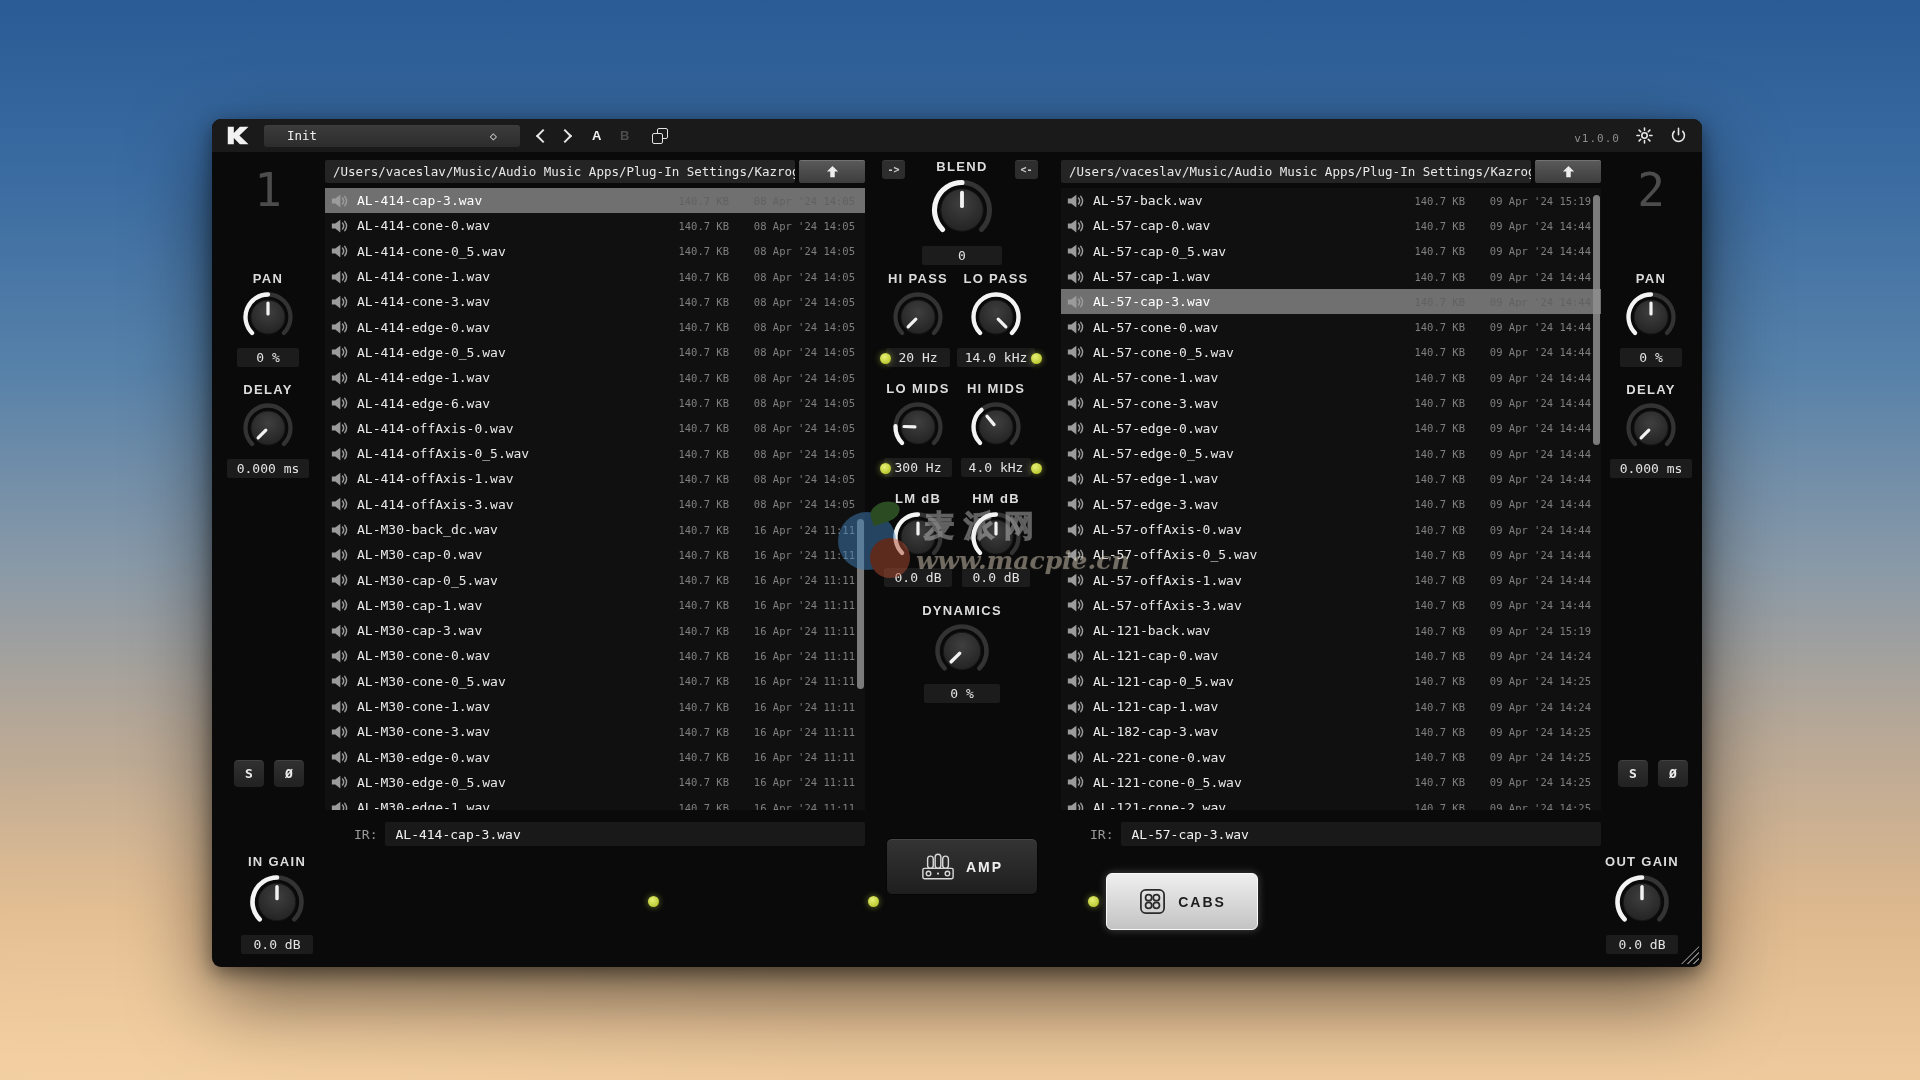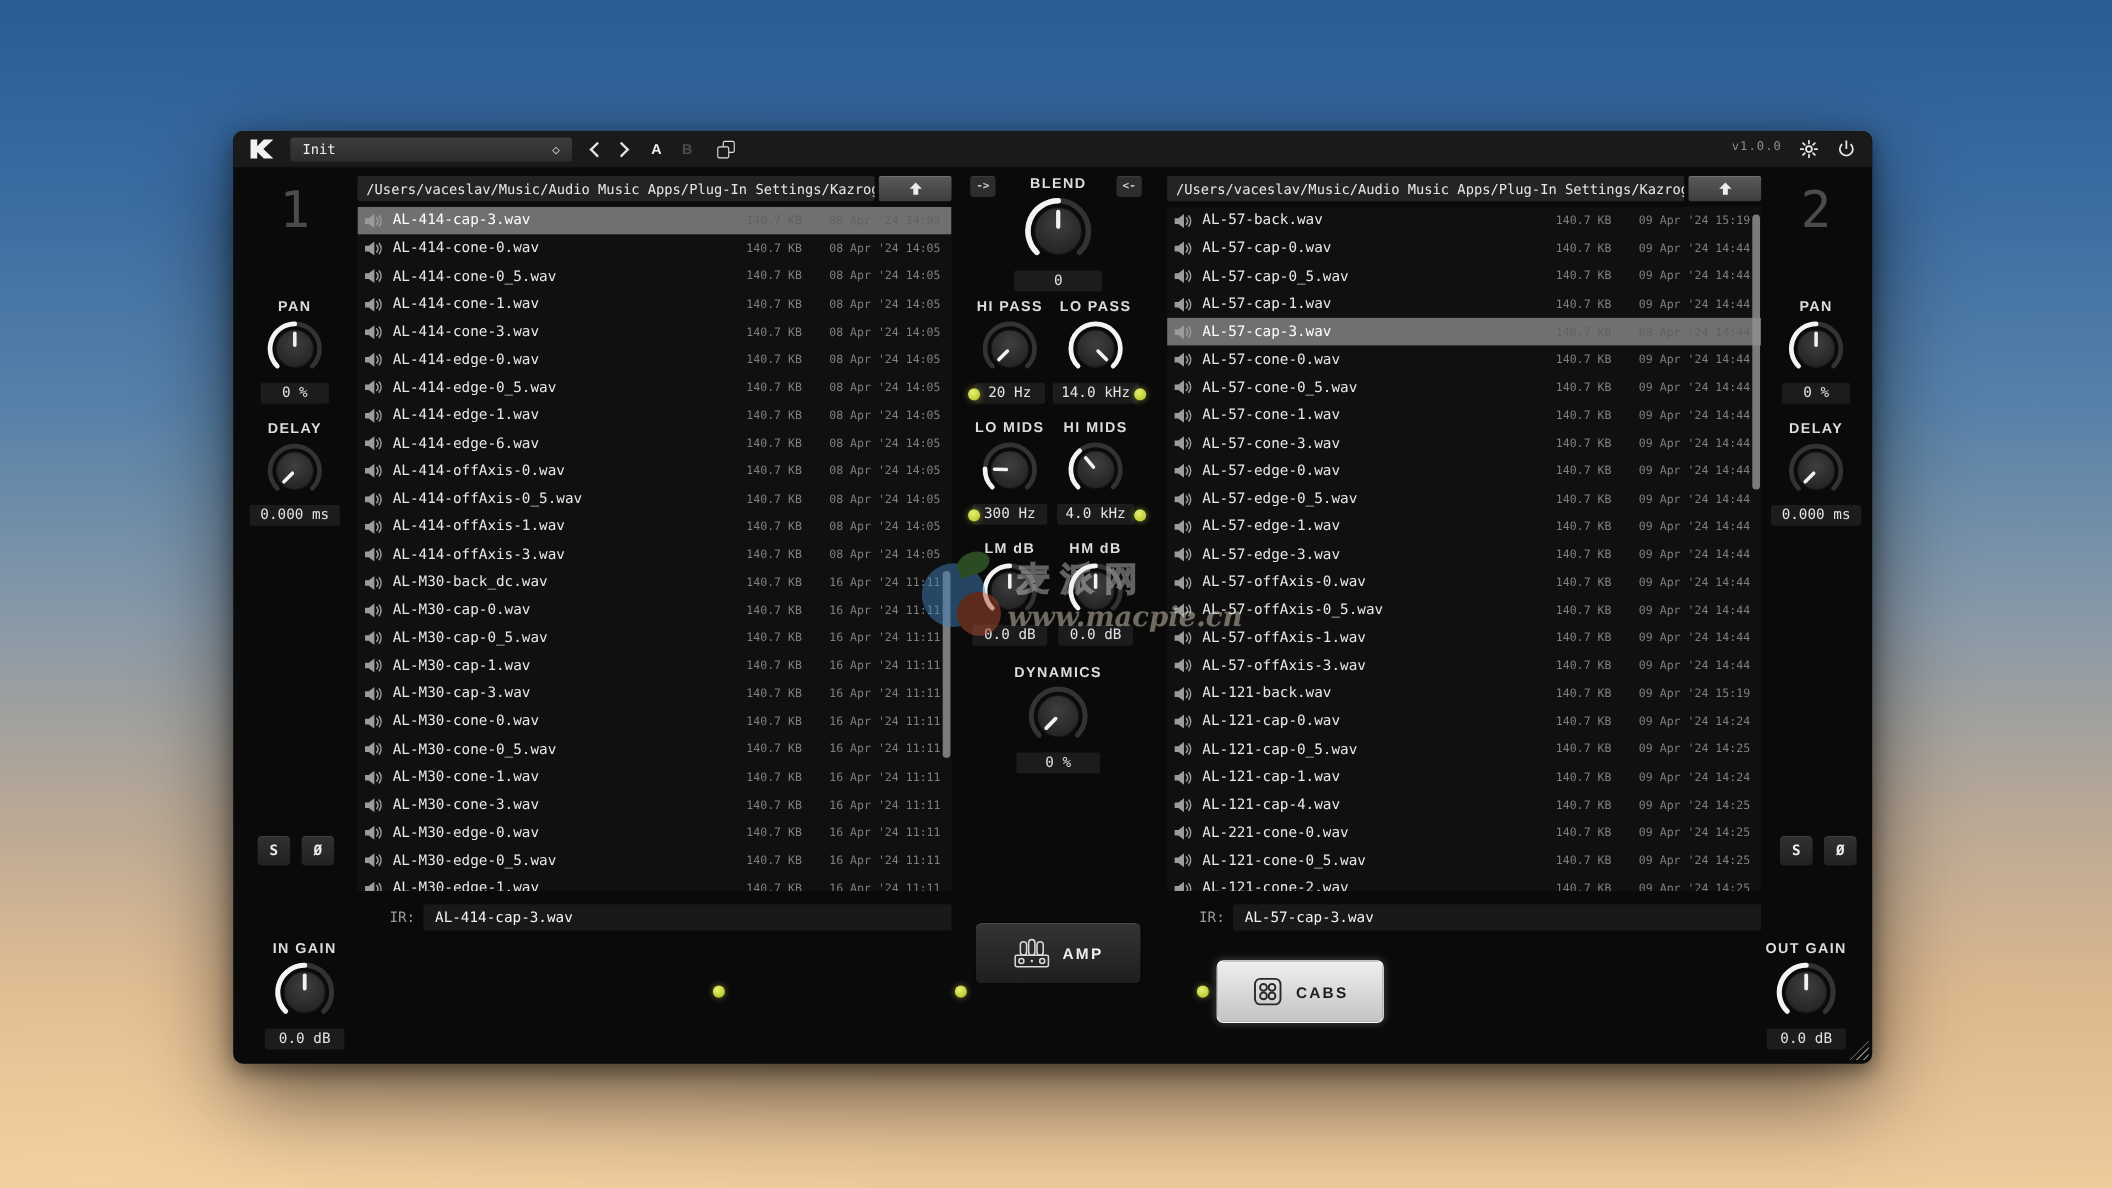--- a/index.html
+++ b/index.html
@@ -7,32 +7,32 @@
     background:linear-gradient(180deg,#2a5b94 0%,#3a6ba1 16%,#5681a9 34%,#8899a8 52%,#b8a896 68%,#ddb88e 84%,#eeca9d 100%);
     font-family:"Liberation Sans",sans-serif;}
   .stage::after{content:"";position:absolute;left:0;bottom:0;width:45%;height:30%;
     background:radial-gradient(ellipse at 10% 100%,rgba(255,220,170,.35),transparent 70%);}
   .win{position:absolute;left:212px;top:119px;width:1490px;height:848px;background:#0a0a0a;
     border-radius:9px;box-shadow:0 30px 80px rgba(0,0,0,.55),0 6px 20px rgba(0,0,0,.45);z-index:2;}
   
   .titlebar{position:absolute;left:0;top:0;width:100%;height:33px;background:#1a1a1a;
     border-radius:9px 9px 0 0;display:flex;align-items:center;padding:0 14px;box-sizing:border-box;gap:12px;}
   .preset{width:256px;height:22px;background:linear-gradient(#3c3c3c,#2c2c2c);border-radius:3px;
-    display:flex;align-items:center;padding:0 11px;box-sizing:border-box;
+    display:flex;align-items:center;padding:0 23px;box-sizing:border-box;
     font:12.5px "DejaVu Sans Mono",monospace;color:#efefef;}
   .preset .dia{margin-left:auto;color:#c7c7c7;font-size:12px;}
   .chev{width:8px;height:8px;border-left:2px solid #e6e6e6;border-bottom:2px solid #e6e6e6;display:inline-block;}
   .chev.l{transform:rotate(45deg);margin-left:6px;}
   .chev.r{transform:rotate(-135deg);}
   .abbtn{font-weight:700;font-size:13px;color:#f2f2f2;letter-spacing:.5px;}
   .abbtn.off{color:#4d4d4d;}
   .copyic{position:relative;width:16px;height:16px;display:inline-block;}
   .copyic::before{content:"";position:absolute;right:0;top:0;width:9px;height:9px;border:1.6px solid #e3e3e3;border-radius:2px;}
   .copyic::after{content:"";position:absolute;left:0;bottom:0;width:9px;height:9px;border:1.6px solid #e3e3e3;border-radius:2px;background:#1a1a1a;}
-  .tright{margin-left:auto;display:flex;align-items:flex-start;gap:15px;}
+  .tright{margin-left:auto;display:flex;align-items:flex-end;gap:15px;}
   .version{font:11px "DejaVu Sans Mono",monospace;color:#8d8d8d;letter-spacing:1px;}
   
   .chnum{position:absolute;width:60px;text-align:center;font:400 46px "DejaVu Sans Mono",monospace;color:#4c4c4c;}
   .kgroup{position:absolute;display:flex;flex-direction:column;align-items:center;gap:5px;}
   .klabel{font-weight:700;font-size:13px;color:#dcdcdc;letter-spacing:1.3px;white-space:nowrap;}
   .kvalue{background:#1c1c1c;color:#e3e3e3;font:13px "DejaVu Sans Mono",monospace;padding:2px 8px;
     border-radius:2px;white-space:nowrap;text-align:center;}
   .knob{line-height:0;}
   .sbtns{position:absolute;display:flex;gap:8px;}
   .sbtn{width:30px;height:27px;background:linear-gradient(#313131,#212121);border:1px solid #0b0b0b;
@@ -835,21 +835,21 @@
           <span class="fdate">09 Apr '24 14:24</span>
         </div>
         <div class="frow">
           <span class="spk">
             <svg width="17" height="14" viewBox="0 0 20 16">
               <path d="M1 5h4l6-4.5v15L5 11H1z" fill="#9b9b9b"></path>
               <path d="M13.5 4.5a5.5 5.5 0 0 1 0 7" stroke="#9b9b9b" stroke-width="1.7" fill="none" stroke-linecap="round"></path>
               <path d="M16.2 2.5a9 9 0 0 1 0 11" stroke="#9b9b9b" stroke-width="1.7" fill="none" stroke-linecap="round"></path>
             </svg>
           </span>
-          <span class="fname">AL-121-cap-4.wav</span>
+          <span class="fname">AL-182-cap-3.wav</span>
           <span class="fsize">140.7 KB</span>
           <span class="fdate">09 Apr '24 14:25</span>
         </div>
         <div class="frow">
           <span class="spk">
             <svg width="17" height="14" viewBox="0 0 20 16">
               <path d="M1 5h4l6-4.5v15L5 11H1z" fill="#9b9b9b"></path>
               <path d="M13.5 4.5a5.5 5.5 0 0 1 0 7" stroke="#9b9b9b" stroke-width="1.7" fill="none" stroke-linecap="round"></path>
               <path d="M16.2 2.5a9 9 0 0 1 0 11" stroke="#9b9b9b" stroke-width="1.7" fill="none" stroke-linecap="round"></path>
             </svg>

